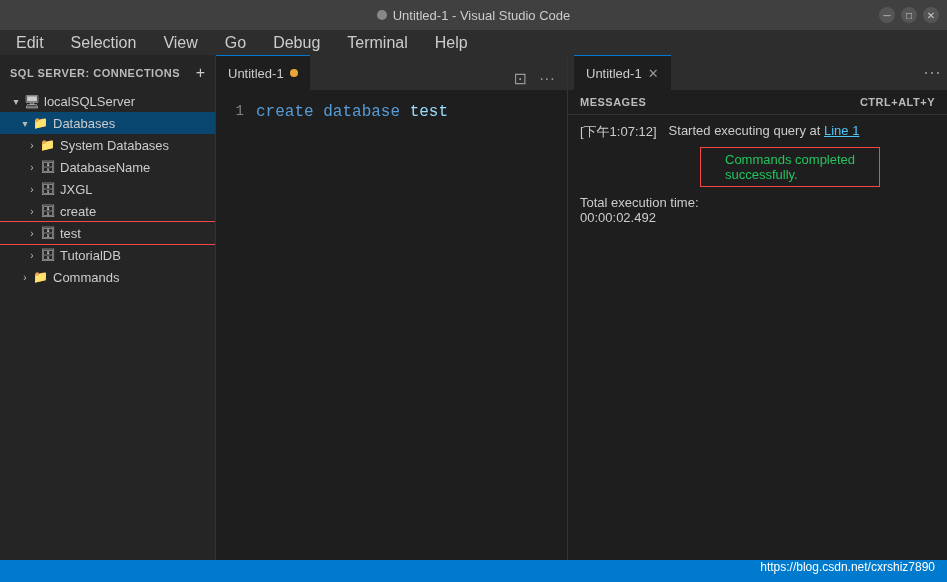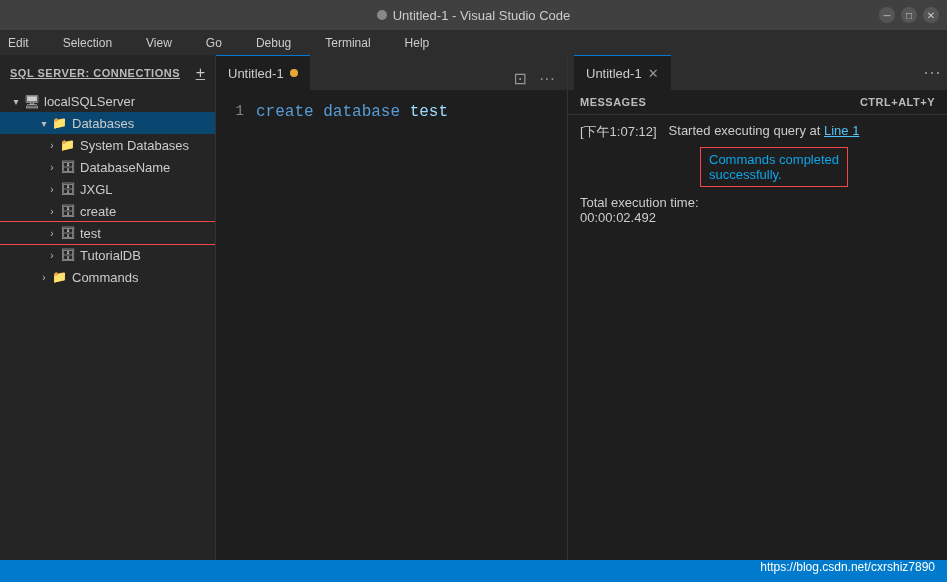--- a/index.html
+++ b/index.html
@@ -53,23 +53,23 @@
       display: inline-block;
       margin-right: 6px;
     }
 
     
     .menu-bar {
       height: 25px;
       background: #2d2d2d;
       display: flex;
       align-items: center;
-      padding: 0 0;
-      gap: 18px;
-      font-size: 12px;
+      padding: 0 8px;
+      gap: 11px;
+      font-size: 16px;
     }
     .menu-item {
       padding: 2px 8px;
       cursor: pointer;
       color: #cccccc;
     }
 
     
     .main-area {
       flex: 1;
@@ -90,21 +90,20 @@
       height: 35px;
       display: flex;
       align-items: center;
       justify-content: space-between;
       padding: 0 10px;
       font-size: 11px;
       font-weight: bold;
       color: #bbbbbb;
       text-transform: uppercase;
       letter-spacing: 0.5px;
-      text-decoration: underline;
     }
     .sidebar-add-btn {
       background: none;
       border: none;
       color: #cccccc;
       cursor: pointer;
       font-size: 16px;
       line-height: 1;
     }
 
@@ -143,22 +142,22 @@
       display: inline-flex;
       align-items: center;
       justify-content: center;
       flex-shrink: 0;
     }
     .folder-icon::before { content: '📁'; font-size: 12px; }
     .db-icon::before { content: '🗄'; font-size: 12px; }
 
     
     .indent-1 { padding-left: 8px; }
-    .indent-2 { padding-left: 36px; }
-    .indent-3 { padding-left: 44px; }
+    .indent-2 { padding-left: 17px; }
+    .indent-3 { padding-left: 24px; }
 
     
     .editor-area {
       flex: 1;
       display: flex;
       flex-direction: column;
       background: #1e1e1e;
       border-left: 1px solid #333;
     }
     .editor-tabs {
@@ -308,24 +307,24 @@
     .result-msg {
       color: #cccccc;
     }
     .result-link {
       color: #4fc3f7;
       text-decoration: underline;
       cursor: pointer;
     }
     .success-box {
       border: 1px solid #f44747;
-      padding: 4px 8px;
+      padding: 4px 24px;
       margin-top: 2px;
       display: inline-block;
-      color: #0ea5e9;
+      color: #22c55e;
     }
     .result-indent {
       padding-left: 120px;
     }
 
     .status-bar {
       height: 22px;
       background: #007acc;
       display: flex;
       align-items: flex-start;

